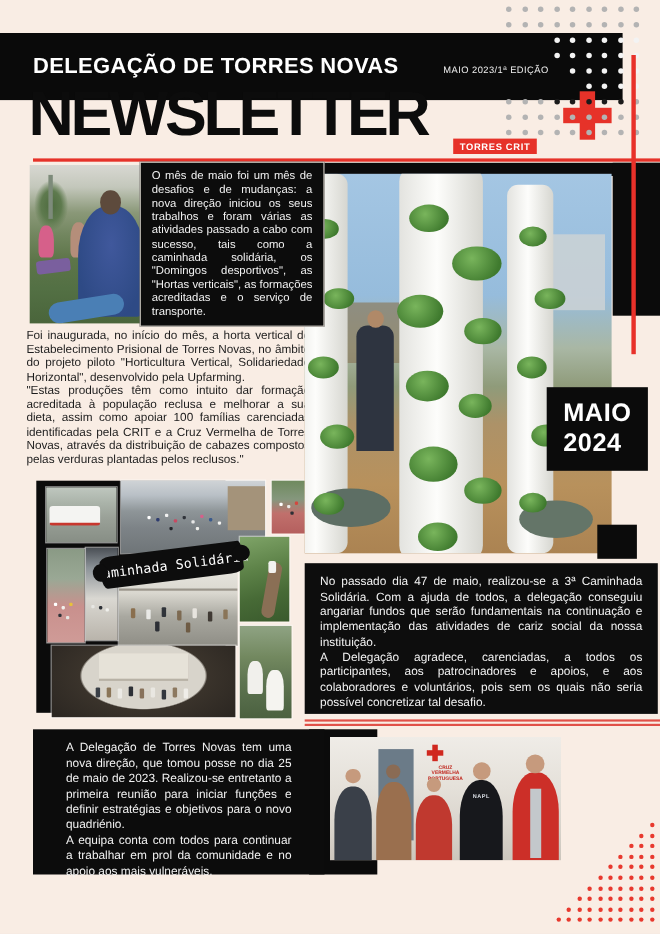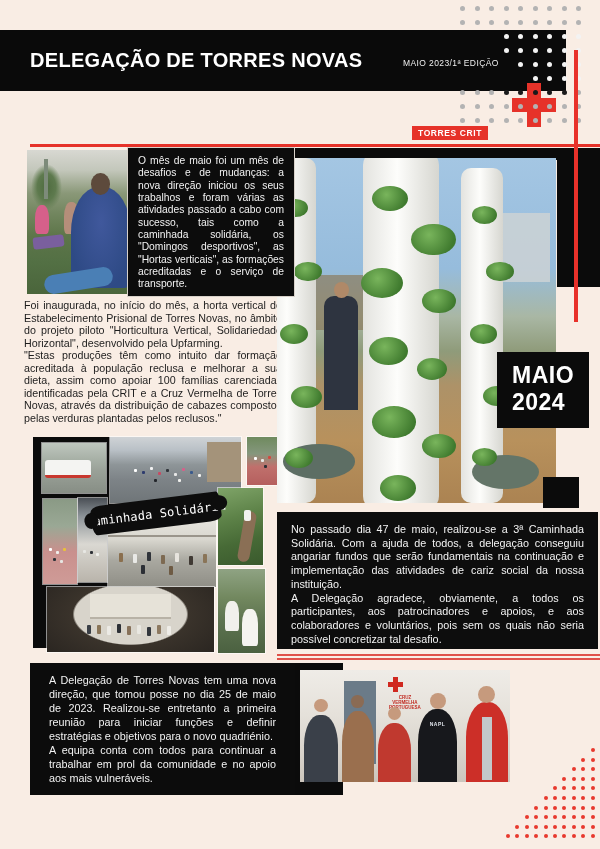--- a/index.html
+++ b/index.html
@@ -137,21 +137,21 @@
   #black-rect-c { position:absolute; left:543px; top:477px; width:36px; height:31px; background:#0b0b0b; z-index:3; }
   #caminhada-box {
     position:absolute; left:277px; top:512px; width:321px; height:137px; background:#0d0d0d;
     color:#f2f2f2; padding:11px 14px; z-index:2;
   }
   #caminhada-box p { font-size:10.8px; line-height:1.27; text-align:justify; }
   .redline2 { position:absolute; left:277px; width:323px; height:2px; background:#e05048; }
   
   #direcao-box {
     position:absolute; left:30px; top:663px; width:265px; height:132px; background:#0c0c0c;
-    color:#f2f2f2; padding:10px 19px; z-index:2;
+    color:#f2f2f2; padding:10px 30px; z-index:2;
   }
   #direcao-box p { font-size:10.8px; line-height:1.3; text-align:justify; }
   #team-backing { position:absolute; left:281px; top:663px; width:62px; height:132px; background:#0b0b0b; }
   #photo-team {
     position:absolute; left:300px; top:670px; width:210px; height:112px; overflow:hidden; z-index:2;
     background:linear-gradient(180deg,#efece7 0%,#e5e1da 40%,#d9d4cc 72%,#ccc6bd 100%);
   }
   #photo-team .door { position:absolute; left:21%; top:10%; width:15%; height:74%; background:#6b7b88; }
   #photo-team .cross { position:absolute; left:42%; top:6%; width:15px; height:15px; }
   #photo-team .cross .v { position:absolute; left:5px; top:0; width:5px; height:15px; background:#d0281f; }
@@ -172,20 +172,21 @@
 
 <div id="page">
 
   <div id="dots-top"></div>
 
   <div id="banner">
     <span class="title">DELEGAÇÃO DE TORRES NOVAS</span>
   </div>
   <span id="edition">MAIO 2023/1ª EDIÇÃO</span>
 
+  <div id="masthead">NEWSLETTER</div>
   <div id="red-underline"></div>
 
   <div id="logo-cross">
     <div class="v"></div>
       <div class="h"></div>
   </div>
   <div id="logo-badge">TORRES CRIT</div>
 
   <div id="red-vline"></div>
 
@@ -282,21 +283,21 @@
       </div>
   </div>
   <div id="maio-box">
     <div>MAIO</div>
     <div>2024</div>
   </div>
   <div id="black-rect-c"></div>
 
   <div id="caminhada-box">
     <p>No passado dia 47 de maio, realizou-se a 3ª Caminhada Solidária. Com a ajuda de todos, a delegação conseguiu angariar fundos que serão fundamentais na continuação e implementação das atividades de cariz social da nossa instituição.</p>
-    <p>A Delegação agradece, obviamente, a todos os participantes, aos patrocinadores e apoios, e aos colaboradores e voluntários, pois sem os quais não seria possível concretizar tal desafio.</p>
+    <p>A Delegação agradece, carenciadas, a todos os participantes, aos patrocinadores e apoios, e aos colaboradores e voluntários, pois sem os quais não seria possível concretizar tal desafio.</p>
   </div>
   <div class="redline2" style="top:654px"></div>
   <div class="redline2" style="top:658px"></div>
 
   <div id="direcao-box">
     <p>A Delegação de Torres Novas tem uma nova direção, que tomou posse no dia 25 de maio de 2023. Realizou-se entretanto a primeira reunião para iniciar funções e definir estratégias e objetivos para o novo quadriénio.</p>
     <p>A equipa conta com todos para continuar a trabalhar em prol da comunidade e no apoio aos mais vulneráveis.</p>
   </div>
 
   <div id="team-backing"></div>

